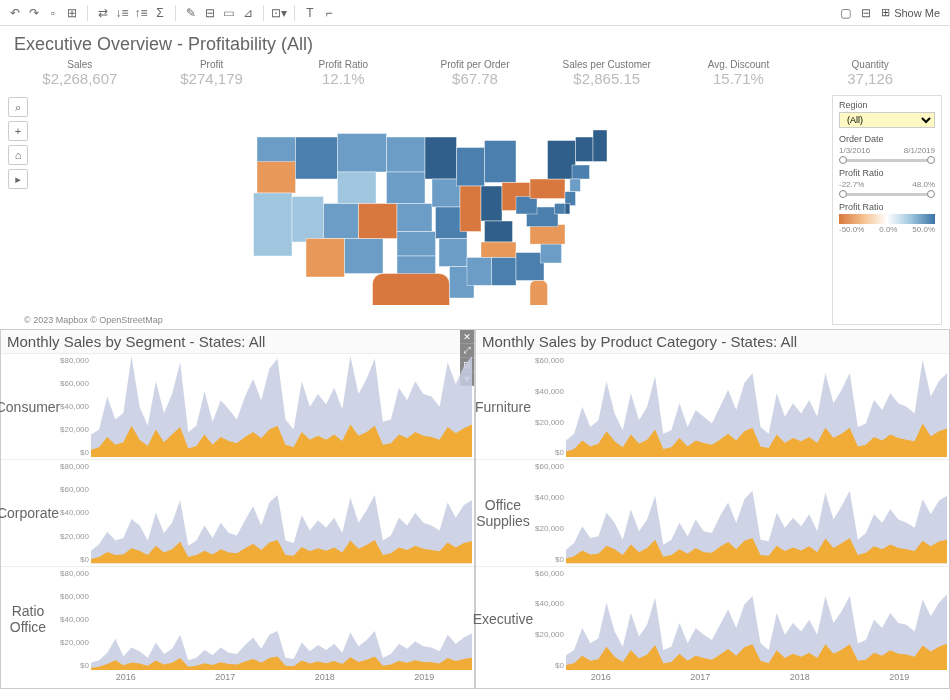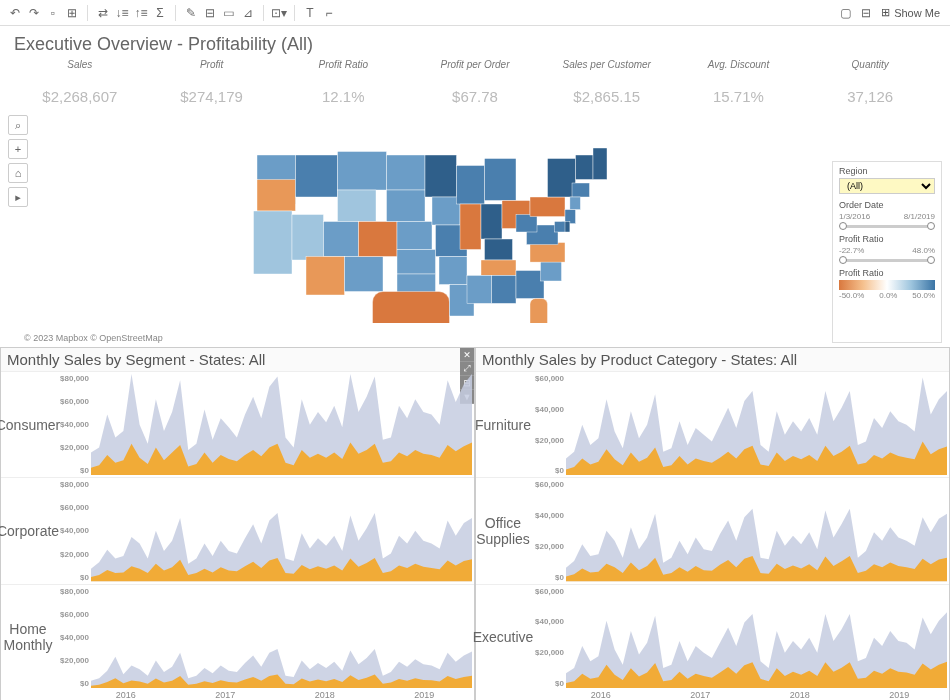--- a/index.html
+++ b/index.html
@@ -9,52 +9,52 @@
   .toolbar-group { display: flex; gap: 1px; }
   .toolbar-sep { width: 1px; height: 16px; background: #ddd; margin: 0 4px; }
   .toolbar-btn { width: 18px; height: 18px; display: flex; align-items: center; justify-content: center; cursor: pointer; color: #666; font-size: 12px; }
   .toolbar-spacer { flex: 1; }
   .show-me { display: flex; align-items: center; gap: 4px; color: #555; font-size: 11px; cursor: pointer; padding: 0 4px; }
   
   .title { font-size: 18px; color: #666; padding: 8px 14px 2px; font-weight: 300; }
   
   .kpi-row { display: flex; padding: 2px 14px 8px; }
   .kpi { flex: 1; text-align: center; }
-  .kpi-label { font-size: 10px; color: #777; margin-bottom: 18px; font-style: italic; }
+  .kpi-label { font-size: 10px; color: #777; margin-bottom: 0; }
   .kpi-value { font-size: 15px; color: #bbb; }
   
   .map-section { display: flex; padding: 0 8px; height: 230px; position: relative; }
   .map-controls { width: 24px; display: flex; flex-direction: column; gap: 4px; padding-top: 2px; }
   .map-ctrl { width: 20px; height: 20px; border: 1px solid #ccc; background: #fff; display: flex; align-items: center; justify-content: center; cursor: pointer; border-radius: 2px; font-size: 11px; color: #666; }
   .map-canvas { flex: 1; position: relative; }
   .map-canvas svg { width: 100%; height: 210px; }
   .map-attrib { position: absolute; bottom: 0; left: 24px; font-size: 9px; color: #888; }
   
-  .filters { width: 110px; border: 1px solid #ddd; padding: 4px 6px; font-size: 9px; color: #555; margin-top: 48px; }
+  .filters { width: 110px; border: 1px solid #ddd; padding: 4px 6px; font-size: 9px; color: #555; }
   .filter-group { margin-bottom: 6px; }
   .filter-label { font-size: 9px; margin-bottom: 2px; }
   .filter-select { width: 100%; border: 1px solid #ccc; padding: 1px 3px; font-size: 9px; background: #fef9c3; }
   .filter-range { display: flex; justify-content: space-between; font-size: 8px; color: #888; margin-bottom: 2px;}
   .slider-track { height: 3px; background: #ccc; position: relative; margin: 4px 4px 2px; }
   .slider-handle { position: absolute; width: 8px; height: 8px; border: 1px solid #888; background: #fff; border-radius: 50%; top: -3px; }
   .color-legend { height: 10px; background: linear-gradient(to right, #d9783e, #f5c08d, #fff, #9ec5de, #3a74a5); margin-top: 2px; }
   .legend-ticks { display: flex; justify-content: space-between; font-size: 8px; color: #888; margin-top: 1px;}
   
   .divider-handle { text-align: center; height: 4px; }
   .divider-handle span { display: inline-block; width: 24px; height: 4px; background: #ccc; border-radius: 2px; }
   
   .charts-row { display: flex; height: 360px; padding: 0; }
   .chart-panel { flex: 1; border: 1px solid #ccc; position: relative; display: flex; flex-direction: column; }
   .chart-title { font-size: 15px; color: #555; padding: 3px 6px; background: #fafafa; border-bottom: 1px solid #eee; }
   .chart-body { flex: 1; display: flex; flex-direction: column; }
   .chart-row { flex: 1; display: flex; border-bottom: 1px solid #eee; }
   .chart-row:last-child { border-bottom: none; }
   .chart-rowlabel { width: 54px; display: flex; align-items: center; justify-content: center; font-size: 14px; color: #666; text-align: center; padding: 0 2px; }
   .chart-plot { flex: 1; position: relative; }
-  .chart-yaxis { position: absolute; left: 0; top: 0; bottom: 0; width: 36px; display: flex; flex-direction: column; justify-content: space-between; align-items: flex-end; padding: 2px 2px; font-size: 8px; color: #999; font-weight: bold; }
+  .chart-yaxis { position: absolute; left: 0; top: 0; bottom: 0; width: 36px; display: flex; flex-direction: column; justify-content: space-between; align-items: flex-end; padding: 2px 2px; font-size: 8px; color: #999; }
   .chart-svg { position: absolute; left: 36px; right: 2px; top: 2px; bottom: 2px; }
   .chart-xaxis { height: 16px; display: flex; padding-left: 75px; }
   .chart-xaxis span { flex: 1; text-align: center; font-size: 9px; color: #888; }
   
   .panel-icons { position: absolute; right: 0; top: 0; display: flex; flex-direction: column; background: #888; }
   .panel-icon { width: 14px; height: 14px; display: flex; align-items: center; justify-content: center; font-size: 9px; color: #fff; cursor: pointer; border-bottom: 1px solid #999; }
   
   .area-back { fill: #c5cde0; opacity: 0.85; }
   .area-front { fill: #f5a623; opacity: 0.9; }
   
@@ -277,21 +277,21 @@
               <span>$20,000</span>
               <span>$0</span>
             </div>
             <div class="chart-svg"><svg viewBox="0 0 380 90" preserveAspectRatio="none" style="width:100%;height:100%">
       <path class="area-back" d="M0,90 L0.0,78.8 L8.1,73.1 L16.2,61.9 L24.3,69.8 L32.3,67.5 L40.4,50.6 L48.5,56.3 L56.6,69.8 L64.7,45.0 L72.8,63.0 L80.9,54.0 L88.9,33.8 L97.0,74.3 L105.1,69.8 L113.2,56.3 L121.3,67.5 L129.4,54.0 L137.4,63.0 L145.5,65.3 L153.6,51.8 L161.7,39.4 L169.8,56.3 L177.9,36.0 L186.0,29.2 L194.0,69.8 L202.1,72.0 L210.2,47.3 L218.3,60.8 L226.4,51.8 L234.5,58.5 L242.6,49.5 L250.6,63.0 L258.7,31.5 L266.8,54.0 L274.9,42.8 L283.0,29.2 L291.1,69.8 L299.1,65.3 L307.2,49.5 L315.3,56.3 L323.4,45.0 L331.5,54.0 L339.6,56.3 L347.7,60.8 L355.7,36.0 L363.8,49.5 L371.9,38.3 L380.0,33.8 L380,90 Z"></path>
       <path class="area-front" d="M0,90 L0.0,86.1 L8.1,84.4 L16.2,79.9 L24.3,82.7 L32.3,82.1 L40.4,76.5 L48.5,78.8 L56.6,82.7 L64.7,74.3 L72.8,80.4 L80.9,77.6 L88.9,70.9 L97.0,84.4 L105.1,82.7 L113.2,78.8 L121.3,82.1 L129.4,77.6 L137.4,80.4 L145.5,81.0 L153.6,76.5 L161.7,72.6 L169.8,78.2 L177.9,71.4 L186.0,69.2 L194.0,82.7 L202.1,83.3 L210.2,75.4 L218.3,79.3 L226.4,76.5 L234.5,78.8 L242.6,75.9 L250.6,80.4 L258.7,69.8 L266.8,77.1 L274.9,73.7 L283.0,69.2 L291.1,82.7 L299.1,81.0 L307.2,75.9 L315.3,78.2 L323.4,74.3 L331.5,77.1 L339.6,78.2 L347.7,79.3 L355.7,71.4 L363.8,75.9 L371.9,72.0 L380.0,70.3 L380,90 Z"></path>
     </svg></div>
           </div>
         </div>
         <div class="chart-row">
-          <div class="chart-rowlabel">Home Monthly</div>
+          <div class="chart-rowlabel">Ratio Office</div>
           <div class="chart-plot">
             <div class="chart-yaxis">
               <span>$80,000</span>
               <span>$60,000</span>
               <span>$40,000</span>
               <span>$20,000</span>
               <span>$0</span>
             </div>
             <div class="chart-svg"><svg viewBox="0 0 380 90" preserveAspectRatio="none" style="width:100%;height:100%">
       <path class="area-back" d="M0,90 L0.0,83.3 L8.1,81.0 L16.2,74.3 L24.3,61.9 L32.3,77.6 L40.4,69.8 L48.5,73.1 L56.6,78.8 L64.7,65.3 L72.8,75.4 L80.9,70.9 L88.9,58.5 L97.0,81.0 L105.1,78.8 L113.2,72.0 L121.3,76.5 L129.4,69.8 L137.4,74.3 L145.5,75.4 L153.6,67.5 L161.7,60.8 L169.8,70.9 L177.9,58.5 L186.0,55.1 L194.0,78.8 L202.1,79.9 L210.2,65.3 L218.3,73.1 L226.4,67.5 L234.5,72.0 L242.6,66.4 L250.6,74.3 L258.7,56.3 L266.8,68.6 L274.9,63.0 L283.0,55.1 L291.1,78.8 L299.1,75.4 L307.2,66.4 L315.3,70.9 L323.4,64.1 L331.5,68.6 L339.6,69.8 L347.7,73.1 L355.7,58.5 L363.8,66.4 L371.9,60.8 L380.0,57.4 L380,90 Z"></path>

